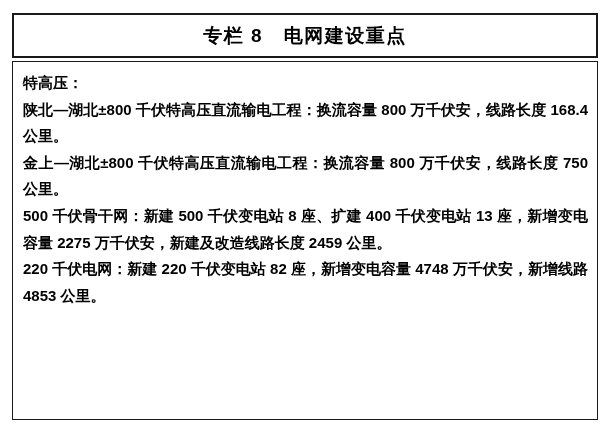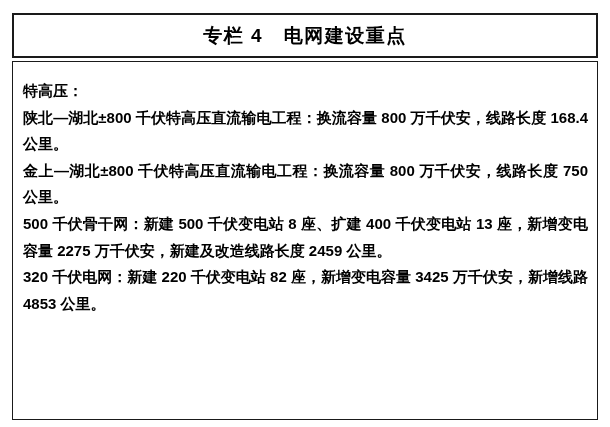--- a/index.html
+++ b/index.html
@@ -35,41 +35,41 @@
     white-space: pre;
   }
   .body-box {
     position: absolute;
     left: 12px;
     top: 61px;
     width: 586px;
     height: 359px;
     box-sizing: border-box;
     border: 1.5px solid var(--border-color, #1a1a1a);
-    padding: 16px 9px 0 10px;
+    padding: 8px 9px 0 10px;
     font-size: 15px;
     font-weight: bold;
     line-height: 26.6px;
     text-align: justify;
   }
   .body-box p {
     margin: 0;
     padding: 0;
   }
 </style>
 </head>
 <body>
 
 <div class="page">
 
   <div class="title-box">
-    <span class="title-text">专栏 4　电网建设重点</span>
+    <span class="title-text">专栏 8　电网建设重点</span>
   </div>
 
   <div class="body-box">
     <p>特高压：</p>
     <p>陕北—湖北±800 千伏特高压直流输电工程：换流容量 800 万千伏安，线路长度 168.4 公里。</p>
     <p>金上—湖北±800 千伏特高压直流输电工程：换流容量 800 万千伏安，线路长度 750 公里。</p>
     <p>500 千伏骨干网：新建 500 千伏变电站 8 座、扩建 400 千伏变电站 13 座，新增变电容量 2275 万千伏安，新建及改造线路长度 2459 公里。</p>
-    <p>320 千伏电网：新建 220 千伏变电站 82 座，新增变电容量 3425 万千伏安，新增线路 4853 公里。</p>
+    <p>220 千伏电网：新建 220 千伏变电站 82 座，新增变电容量 4748 万千伏安，新增线路 4853 公里。</p>
   </div>
 
 </div>
 
 </body></html>

